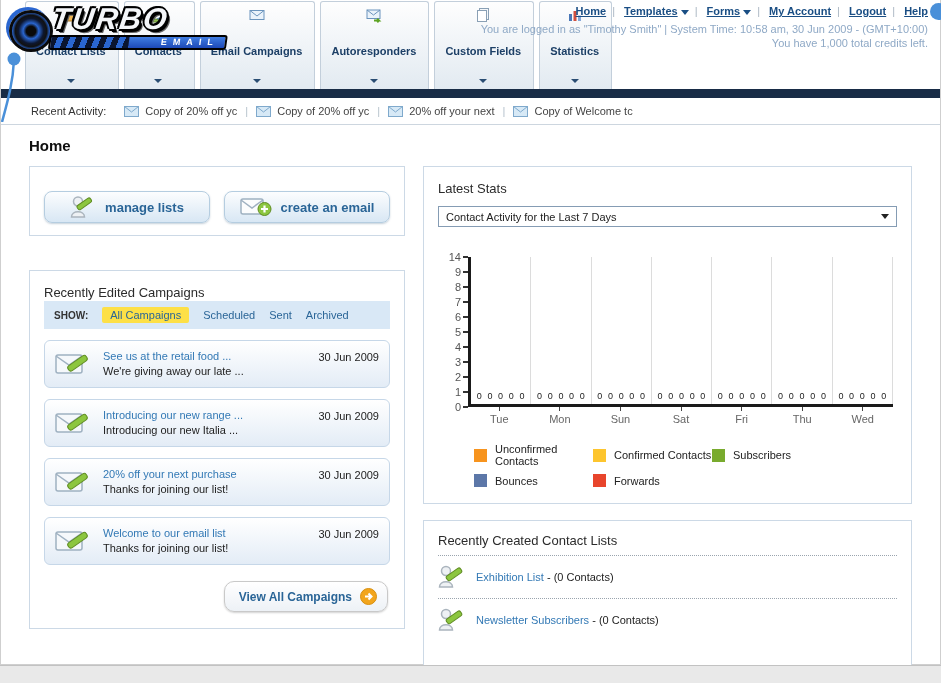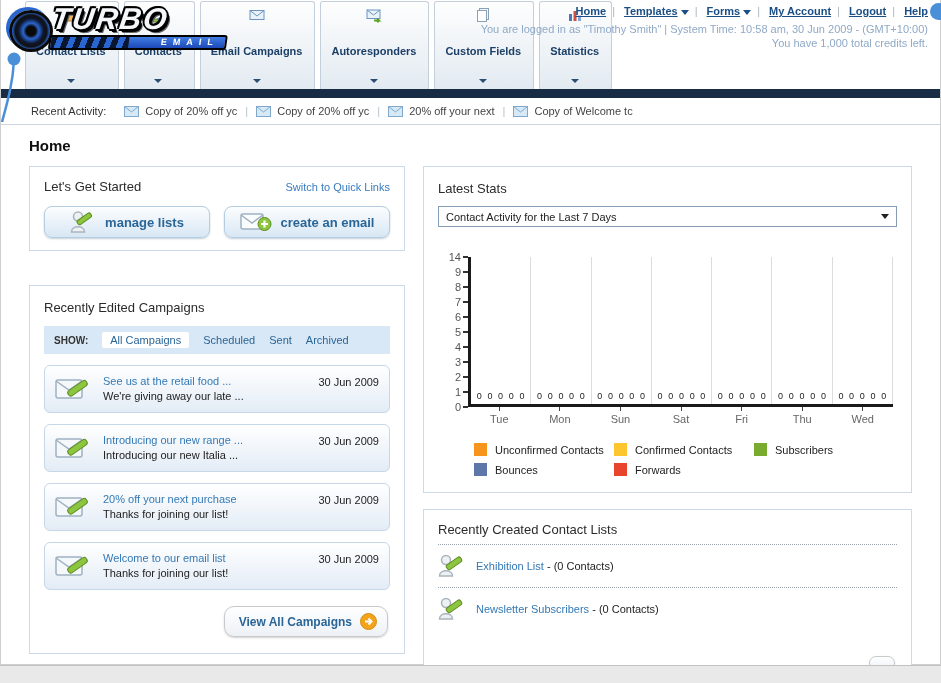--- a/index.html
+++ b/index.html
@@ -61,24 +61,24 @@
   
   .gs-head { display:flex; justify-content:space-between; align-items:center; }
   .gs-link { font-size:11px; color:#3a7bbf; cursor:pointer; }
   .gs-buttons { display:flex; gap:14px; margin-top:12px; }
   .big-btn { flex:1; height:32px; display:flex; align-items:center; justify-content:center; gap:9px;
     background:linear-gradient(#fcfdfe,#d8e7f4); border:1px solid #b5cde0; border-radius:8px;
     box-shadow:0 1px 2px rgba(90,120,150,.35); font-size:13px; font-weight:bold; color:#2a6597; cursor:pointer; }
 
   
   .campaigns { margin-top:34px; }
-  .show-bar { display:flex; align-items:center; gap:14px; background:#d9e8f6; padding:6px 10px; margin-top:10px; font-size:11px; }
+  .show-bar { display:flex; align-items:center; gap:14px; background:#d9e8f6; padding:6px 10px; margin-top:0; font-size:11px; }
   .show-label { font-size:10px; font-weight:bold; color:#333; }
   .filter { color:#2a6597; cursor:pointer; }
-  .filter.active { background:#ffffff; padding:2px 8px; border-radius:2px; }
+  .filter.active { background:#fde047; padding:2px 8px; border-radius:2px; }
   .card { display:flex; align-items:center; gap:10px; margin-top:11px; padding:7px 10px; min-height:48px;
     background:linear-gradient(#ffffff,#e3ecf6); border:1px solid #c6d7e8; border-radius:6px; cursor:pointer; }
   .card-text { flex:1; line-height:15px; }
   .card-title { font-size:11px; color:#3379b5; cursor:pointer; }
   .card-sub { font-size:11px; color:#222; }
   .card-date { font-size:11px; color:#222; white-space:nowrap; align-self:flex-start; margin-top:3px; }
   .viewall-row { display:flex; justify-content:flex-end; margin:16px 2px 4px 0; }
   .pill-btn { display:inline-flex; align-items:center; gap:8px; padding:6px 10px 6px 14px;
     background:linear-gradient(#ffffff,#edf1f6); border:1px solid #c9c9c9; border-radius:10px;
     box-shadow:0 1px 2px rgba(0,0,0,.18); font-size:12px; font-weight:bold; color:#2a6597; cursor:pointer; }
@@ -94,21 +94,21 @@
   .ytick { position:absolute; right:0; display:flex; align-items:center; gap:2px; height:12px; }
   .ynum { font-size:11px; color:#555; }
   .ydash { width:5px; height:2px; background:#333; }
   .chart-plot { position:relative; flex:1; height:150px; border-left:3px solid #1a1a1a; border-bottom:3px solid #1a1a1a; display:flex; }
   .chart-col { flex:1; border-right:1px solid #dcdcdc; display:flex; align-items:flex-end; }
   .zeros { width:100%; display:flex; justify-content:space-evenly; font-size:9px; color:#222; padding-bottom:3px; }
   .chart-xaxis { display:flex; margin-left:31px; margin-right:4px; }
   .xlab { flex:1; text-align:center; font-size:11px; color:#666; }
   .xtick { display:block; width:1px; height:4px; background:#444; margin:0 auto 2px auto; }
   .chart-legend { display:flex; flex-wrap:wrap; margin:18px 0 4px 36px; row-gap:7px; }
-  .legend-item { width:140px; display:flex; align-items:center; gap:8px; }
+  .legend-item { width:119px; display:flex; align-items:center; gap:8px; }
   .swatch { width:13px; height:13px; flex:none; }
   .leg-label { font-size:11px; color:#222; }
 
   
   .clists { margin-top:16px; }
   .clists .panel-title { display:block; padding-bottom:7px; border-bottom:1px dotted #9aa4ae; }
   .clist-item { display:flex; align-items:center; gap:10px; padding:8px 0; font-size:11px; color:#222; }
   .clist-item.sep { border-bottom:1px dotted #9aa4ae; }
   .clist-link { color:#3379b5; cursor:pointer; }
   .seeall-row { display:flex; justify-content:flex-end; margin:26px 2px 6px 0; }
@@ -244,24 +244,20 @@
     </div>
 
     <div class="main">
       <div class="h1">Home</div>
 
       <div class="cols">
 
         <div class="col-left">
 
           <div class="panel">
-            <div class="gs-head">
-              <span class="panel-title">Let's Get Started</span>
-              <span class="gs-link">Switch to Quick Links</span>
-            </div>
             <div class="gs-buttons">
               <div class="big-btn">
                 <svg width="26" height="24" viewBox="0 0 26 24">
                     <circle cx="8" cy="6.5" r="4.5" fill="#eef1f4" stroke="#aab4bd" stroke-width="1.5"></circle>
                     <path d="M1.5,22 c0-7 13-7 13,0 z" fill="#eef1f4" stroke="#aab4bd" stroke-width="1.5"></path>
                     <rect x="9" y="8" width="16" height="5" rx="2" fill="#8cc63f" stroke="#5f8c22" transform="rotate(-35 13 14)"></rect>
                   </svg>
                 <span>manage lists</span>
               </div>
               <div class="big-btn">

